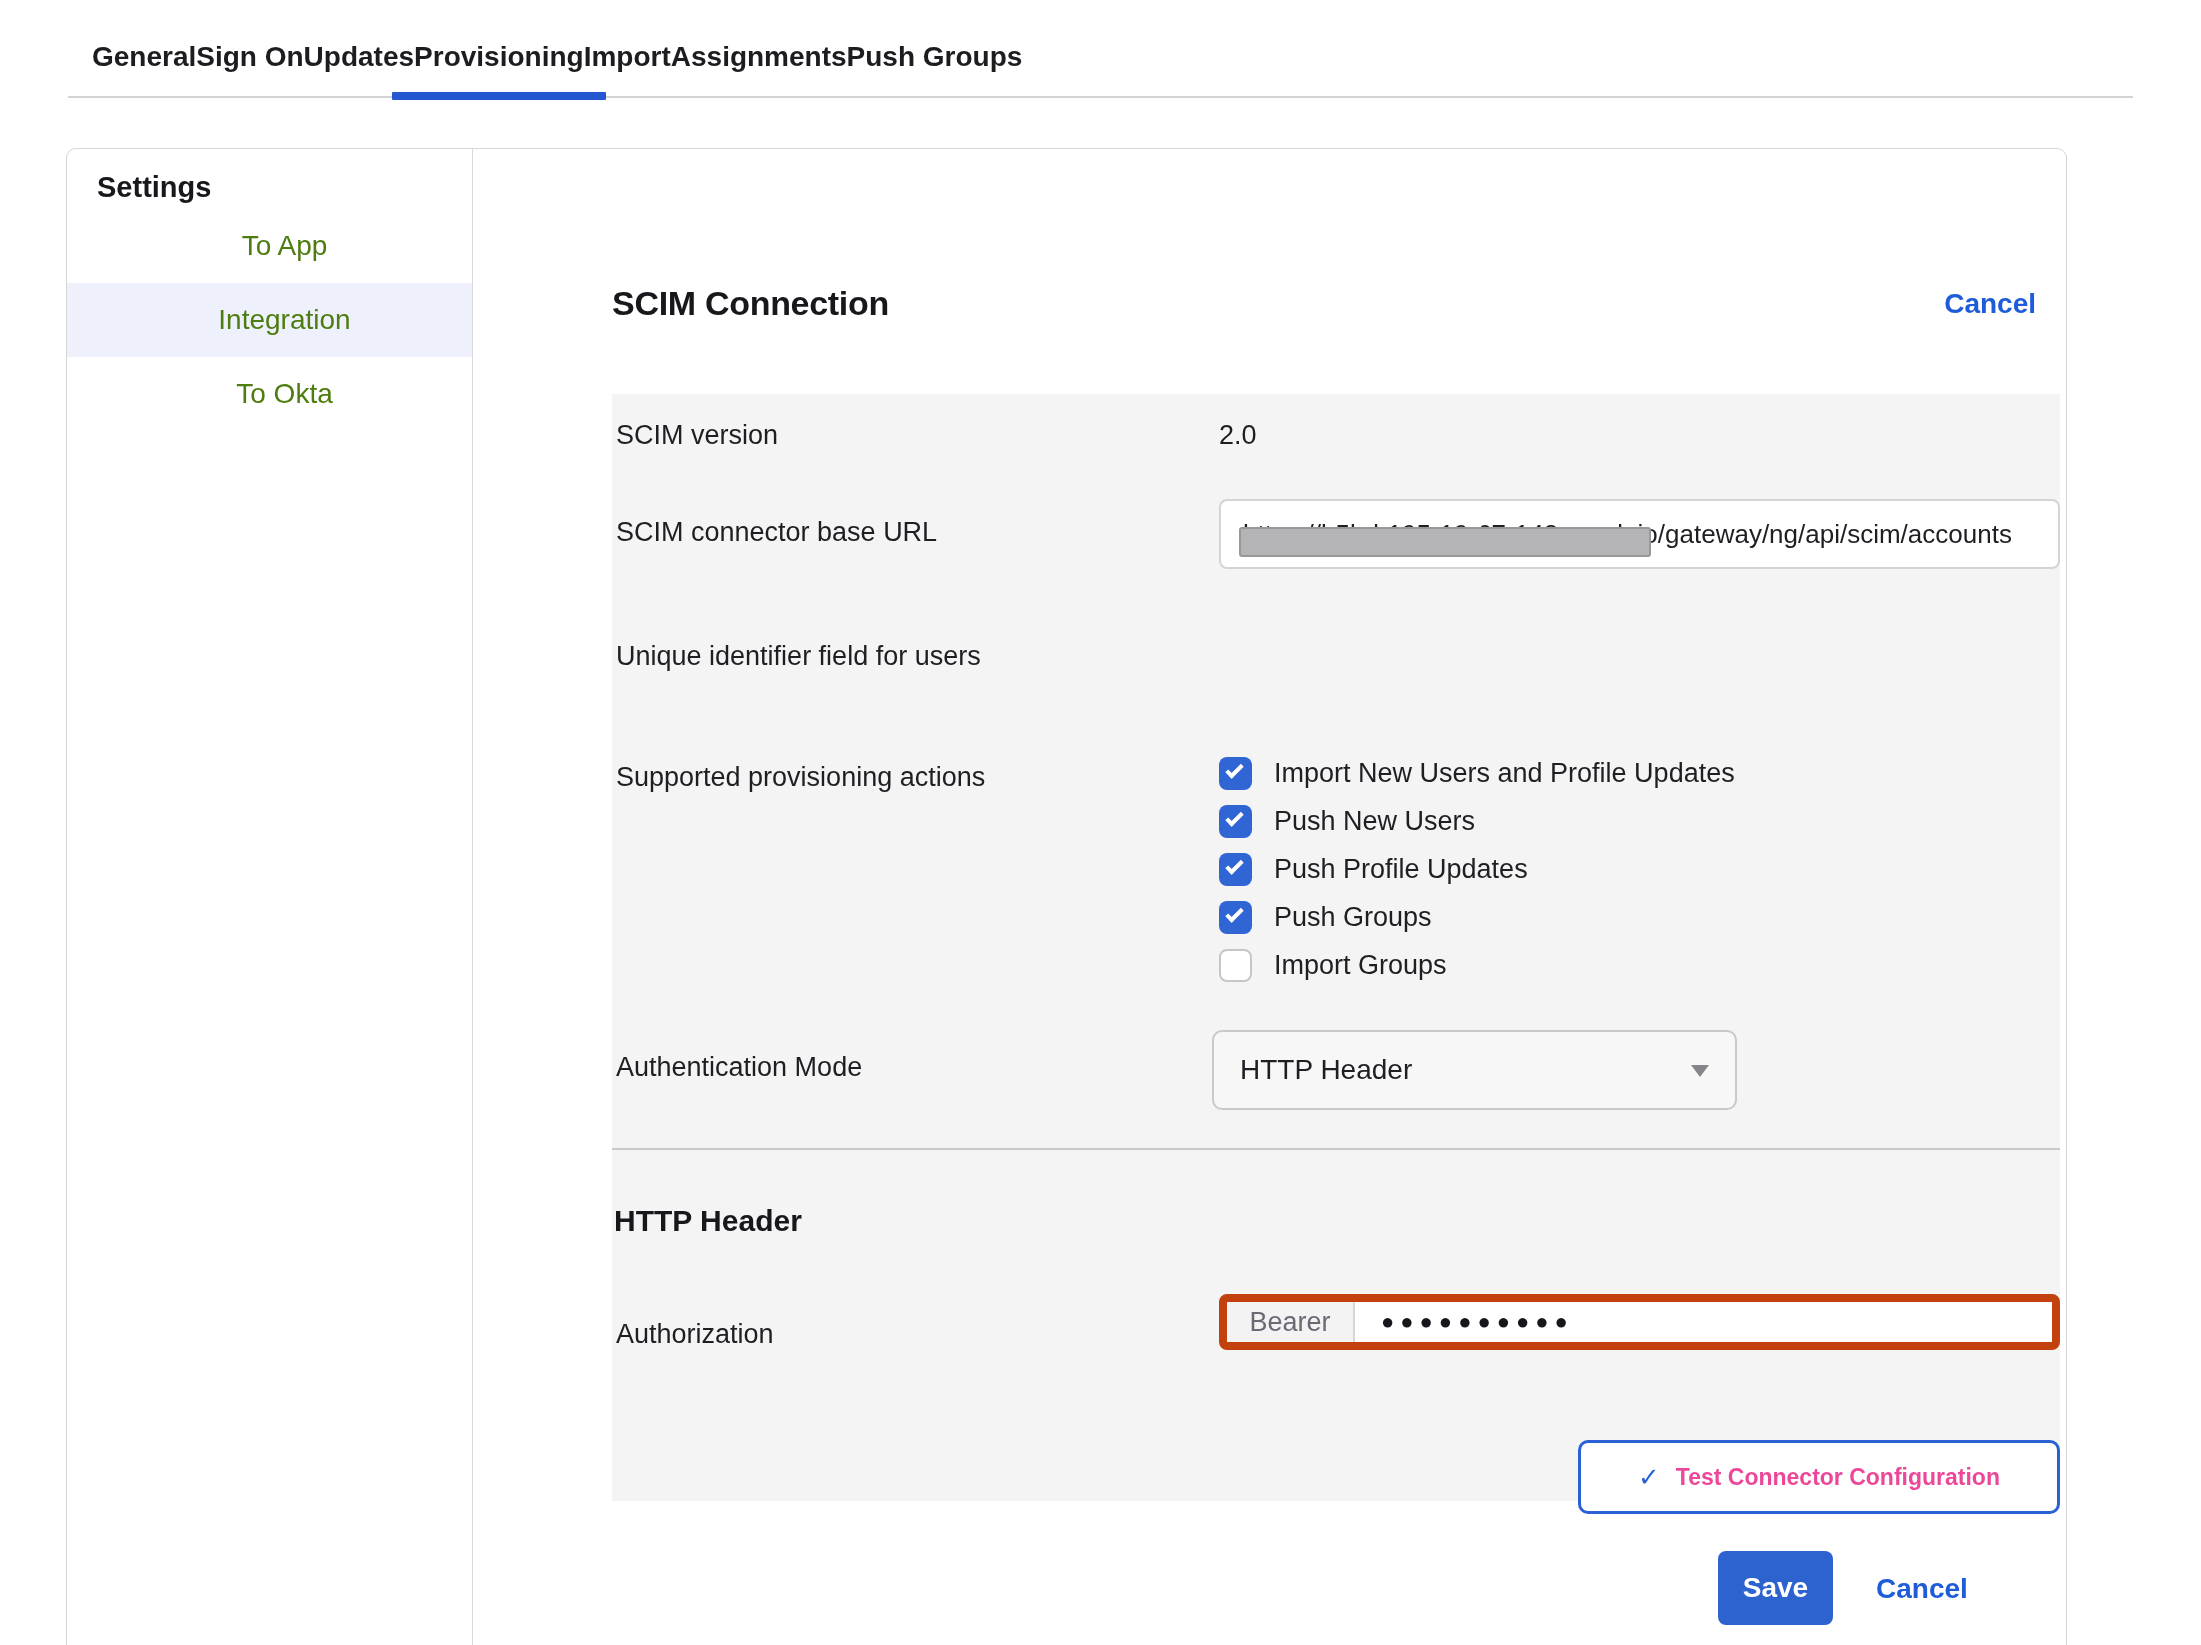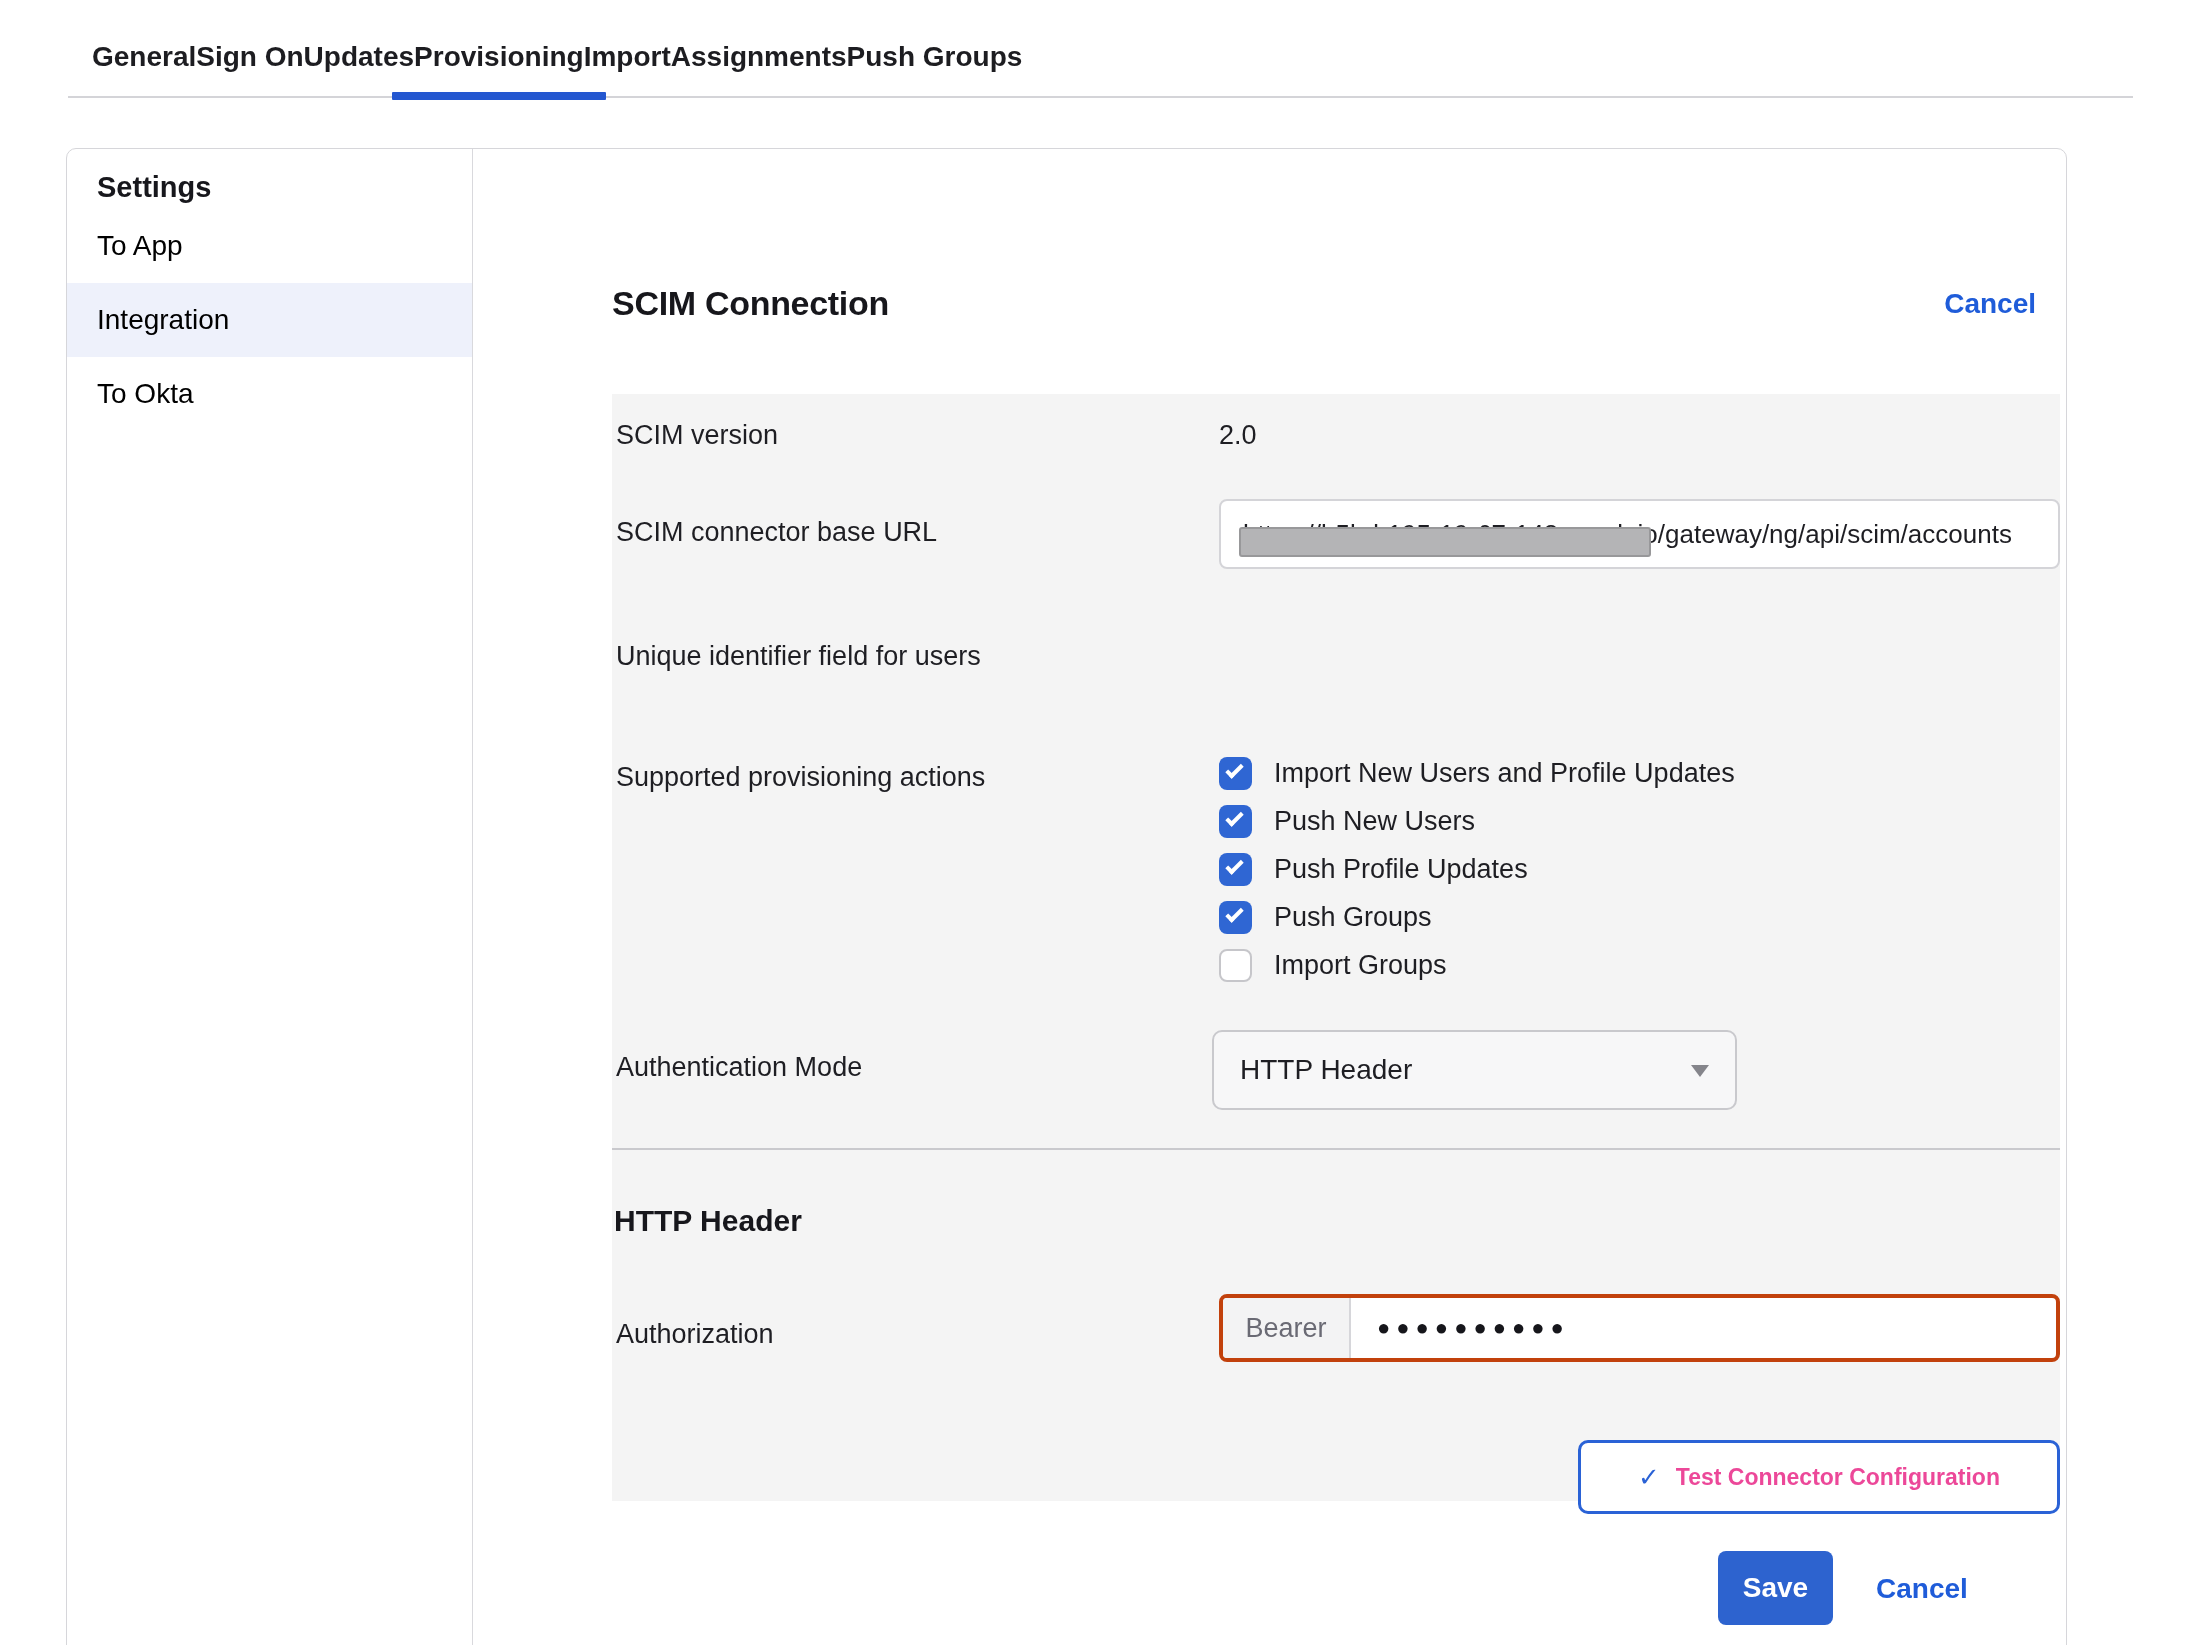--- a/index.html
+++ b/index.html
@@ -11,21 +11,21 @@
   .tabs { position:absolute; left:92px; top:40px; display:flex; }
   .tab { font-size:28px; font-weight:600; color:#1d1d21; line-height:34px; padding-bottom:26px; position:relative; cursor:default; white-space:nowrap; }
   .tab.active::after { content:""; position:absolute; left:-22px; right:-22px; bottom:0; height:8px; background:#2457d0; border-radius:1px; }
 
   
   .panel { position:absolute; left:66px; top:148px; width:2001px; height:1560px; background:#ffffff; border:1px solid #d6d6da; border-radius:10px 10px 0 0; }
 
   
   .sidebar { position:absolute; left:0; top:0; width:406px; height:100%; border-right:1px solid #d9d9dd; padding-top:16px; }
   .sidebar-header { height:44px; line-height:44px; padding-left:30px; font-size:29px; font-weight:700; color:#17171c; }
-  .side-item { height:74px; line-height:74px; padding-left:30px; font-size:28px; color:#000000; cursor:pointer; }
+  .side-item { height:74px; line-height:74px; padding-left:30px; font-size:28px; color:#4d7c0f; cursor:pointer;text-align:center; }
   .side-item.active { background:#eef1fb; }
 
   
   .content { position:absolute; left:479px; top:0; width:1514px; height:100%; }
   .content-inner { position:absolute; left:66px; top:0; width:1448px; }
   .heading-row { position:absolute; left:0; top:135px; width:1448px; display:flex; justify-content:space-between; align-items:center; }
   .page-title { font-size:34px; font-weight:700; letter-spacing:-0.3px; color:#17171c; }
   .link { color:#1f5cd9; font-weight:700; font-size:28px; cursor:pointer; text-decoration:none; }
   .heading-row .link { margin-right:24px; }
 
@@ -49,21 +49,21 @@
 
   
   .dropdown { position:absolute; left:600px; width:525px; height:80px; background:#f7f7f8; border:2px solid #c9c9cd; border-radius:10px; display:flex; align-items:center; cursor:pointer; }
   .dropdown .dval { font-size:28px; color:#1e1e23; padding-left:26px; }
   .caret { position:absolute; right:26px; top:50%; margin-top:-5px; width:0; height:0; border-left:9px solid transparent; border-right:9px solid transparent; border-top:12px solid #85858b; }
 
   .form-divider { position:absolute; left:0; top:754px; width:1448px; height:2px; background:#c9c9cd; }
   .section-title { position:absolute; left:2px; top:810px; font-size:30px; font-weight:700; color:#17171c; }
 
   
-  .input-group { position:absolute; left:607px; top:900px; width:841px; height:68px; border:4px solid #c2410c; border-radius:8px; background:#ffffff; display:flex; overflow:hidden; }
+  .input-group { position:absolute; left:607px; top:900px; width:841px; height:56px; border:8px solid #c2410c; border-radius:8px; background:#ffffff; display:flex; overflow:hidden; }
   .prefix { width:128px; background:#f3f3f4; border-right:2px solid #d6d6da; display:flex; align-items:center; justify-content:center; font-size:27px; color:#6a6a74; }
   .masked { display:flex; align-items:center; padding-left:26px; font-size:22px; letter-spacing:6px; color:#16161b; }
 
   
   .test-btn { position:absolute; left:966px; top:1046px; width:482px; height:74px; background:#ffffff; border:3px solid #2a62d6; border-radius:10px; display:flex; align-items:center; justify-content:center; cursor:pointer; }
   .test-btn .check-glyph { color:#2a62d6; font-size:26px; margin-right:16px; font-weight:400; }
   .test-btn .tb-label { color:#ec4899; font-size:23px; font-weight:700; }
 
   
   .save-btn { position:absolute; left:1718px; top:1551px; width:115px; height:74px; background:#2d63cf; border:none; border-radius:8px; color:#ffffff; font-size:28px; font-weight:700; font-family:"Liberation Sans",sans-serif; display:flex; align-items:center; justify-content:center; cursor:pointer; }

